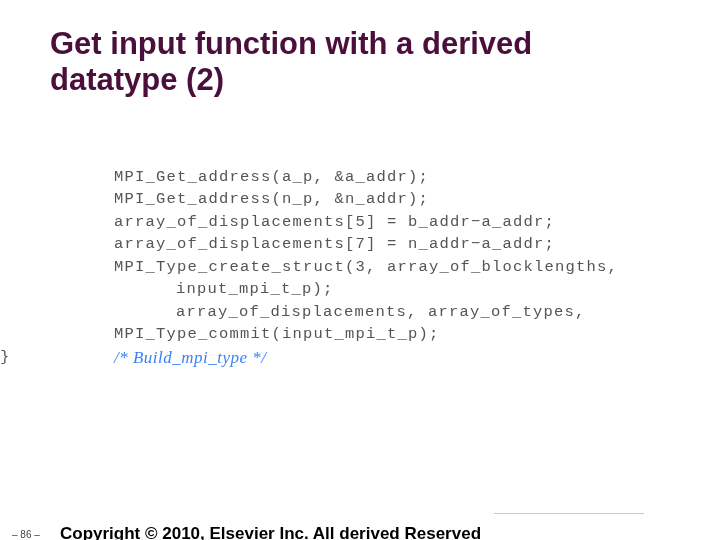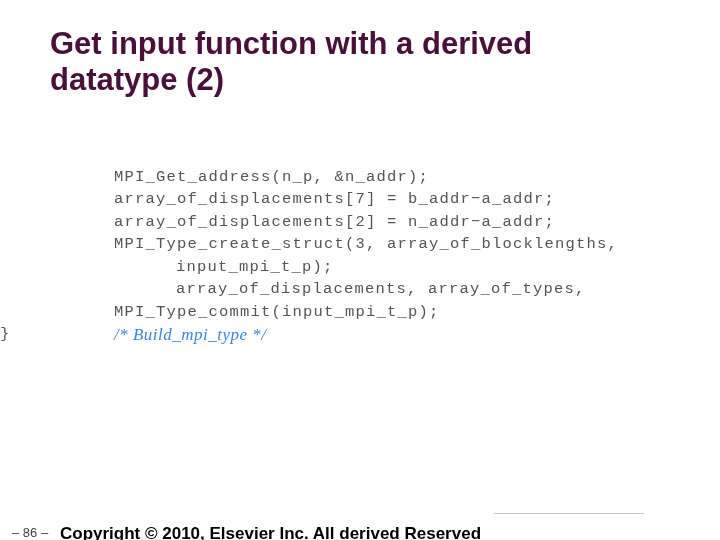--- a/index.html
+++ b/index.html
@@ -53,21 +53,21 @@
     font-style: italic;
     font-family: "Times New Roman", Times, serif;
     letter-spacing: 0.5px;
     font-size: 17px;
     color: #3b82f6;
   }
   .footer-page {
     position: absolute;
     left: 12px;
     bottom: 16px;
-    font-size: 13px;
+    font-size: 10px;
     color: #444;
   }
   .footer-copyright {
     position: absolute;
     left: 60px;
     bottom: 12px;
     font-size: 17px;
     font-weight: bold;
     color: #000;
   }
@@ -88,23 +88,24 @@
   }
 </style>
 </head>
 <body>
 
 <div class="slide">
 
   <div class="title">Get input function with a derived datatype (2)</div>
 
   <div class="code-block">
+    <span class="code-line indent1">MPI_Get_address(a_p, &amp;a_addr);</span>
     <span class="code-line indent1">MPI_Get_address(n_p, &amp;n_addr);</span>
-    <span class="code-line indent1">array_of_displacements[7] = b_addr−a_addr;</span>
-    <span class="code-line indent1">array_of_displacements[2] = n_addr−a_addr;</span>
+    <span class="code-line indent1">array_of_displacements[5] = b_addr−a_addr;</span>
+    <span class="code-line indent1">array_of_displacements[7] = n_addr−a_addr;</span>
     <span class="code-line indent1">MPI_Type_create_struct(3, array_of_blocklengths,</span>
     <span class="code-line indent2">input_mpi_t_p);</span>
     <span class="code-line indent2">array_of_displacements, array_of_types,</span>
     <span class="code-line indent1">MPI_Type_commit(input_mpi_t_p);</span>
     <span class="code-line indent1" style="position:relative;">
       <span class="close-brace" style="position:absolute;left:-52px;">}</span>
       <span class="comment">/*  Build_mpi_type  */</span>
     </span>
   </div>
 

